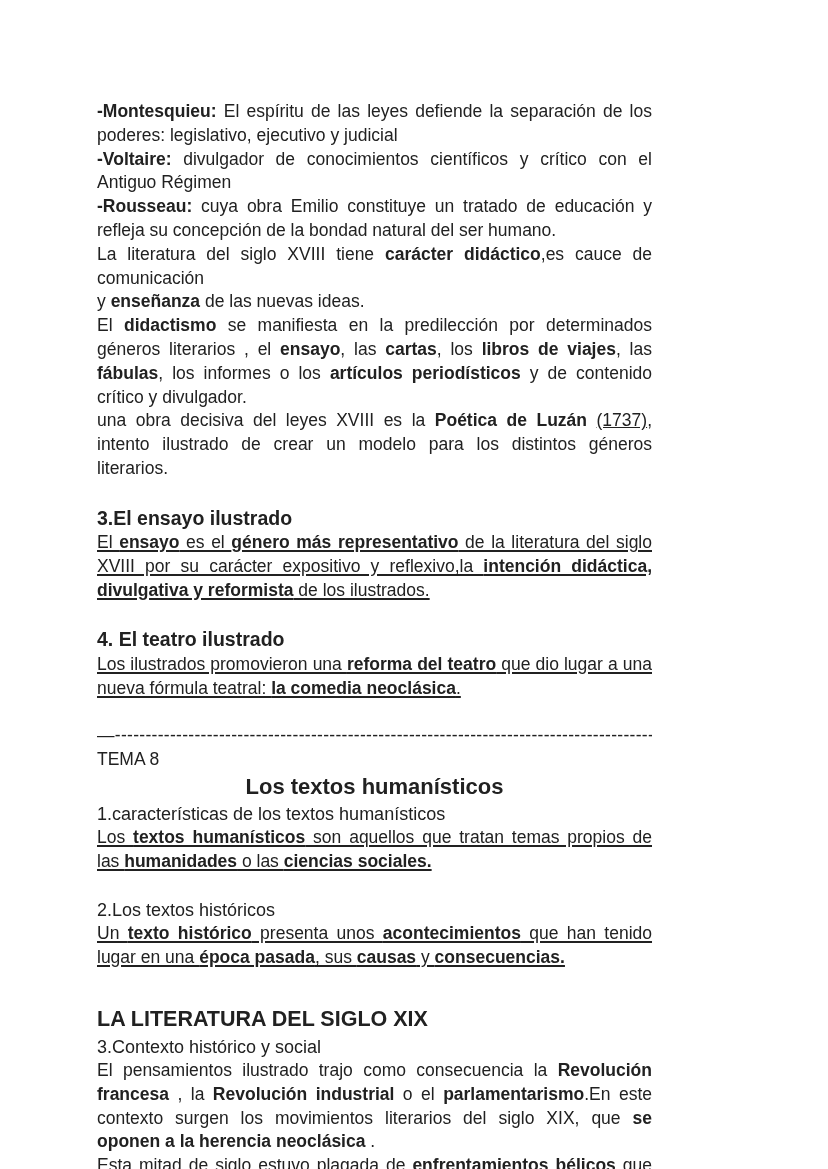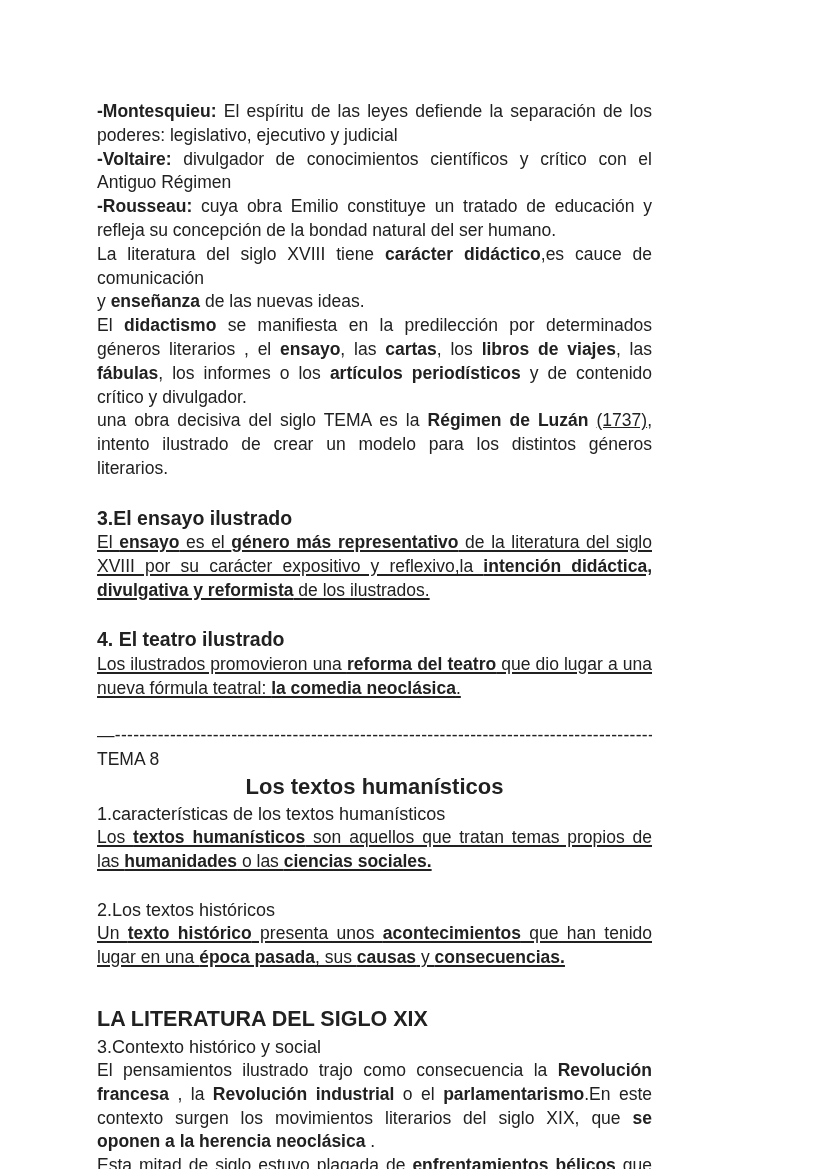--- a/index.html
+++ b/index.html
@@ -34,21 +34,21 @@
 <body>
 
 <div class="page">
   <div>
       <p class="blk body"><span class="b">-Montesquieu:</span><span> El espíritu de las leyes defiende la separación de los poderes: legislativo, ejecutivo y judicial</span></p>
       <p class="blk body"><span class="b">-Voltaire:</span><span> divulgador de conocimientos científicos y crítico con el Antiguo Régimen</span></p>
       <p class="blk body"><span class="b">-Rousseau:</span><span> cuya obra Emilio constituye un tratado de educación y refleja su concepción de la bondad natural del ser humano.</span></p>
       <p class="blk body"><span>La literatura del siglo XVIII tiene </span><span class="b">carácter didáctico</span><span>,es cauce de comunicación</span></p>
       <p class="blk body"><span>y </span><span class="b">enseñanza</span><span> de las nuevas ideas.</span></p>
       <p class="blk body"><span>El </span><span class="b">didactismo</span><span> se manifiesta en la predilección por determinados géneros literarios , el </span><span class="b">ensayo</span><span>, las </span><span class="b">cartas</span><span>, los </span><span class="b">libros de viajes</span><span>, las </span><span class="b">fábulas</span><span>, los informes o los </span><span class="b">artículos periodísticos</span><span> y de contenido crítico y divulgador.</span></p>
-      <p class="blk body"><span>una obra decisiva del siglo TEMA es la </span><span class="b">Régimen de Luzán</span><span> </span><span class="u">(1737)</span><span>, intento ilustrado de crear un modelo para los distintos géneros literarios.</span></p>
+      <p class="blk body"><span>una obra decisiva del leyes XVIII es la </span><span class="b">Poética de Luzán</span><span> </span><span class="u">(1737)</span><span>, intento ilustrado de crear un modelo para los distintos géneros literarios.</span></p>
       <p class="blk body blank">&nbsp;</p>
       <p class="blk h-section"><span>3.El ensayo ilustrado</span></p>
       <p class="blk body ul"><span>El </span><span class="b">ensayo</span><span> es el </span><span class="b">género más representativo</span><span> de la literatura del siglo XVIII por su carácter expositivo y reflexivo,la </span><span class="b">intención didáctica, divulgativa y reformista</span><span> de los ilustrados.</span></p>
       <p class="blk body blank">&nbsp;</p>
       <p class="blk h-section"><span>4. El teatro ilustrado</span></p>
       <p class="blk body ul"><span>Los ilustrados promovieron una </span><span class="b">reforma del teatro</span><span> que dio lugar a una nueva fórmula teatral: </span><span class="b">la comedia neoclásica</span><span>.</span></p>
       <p class="blk body blank">&nbsp;</p>
       <p class="blk divider"><span>—------------------------------------------------------------------------------------------------------------</span></p>
       <p class="blk body"><span>TEMA 8</span></p>
       <p class="blk h-topic"><span>Los textos humanísticos</span></p>

